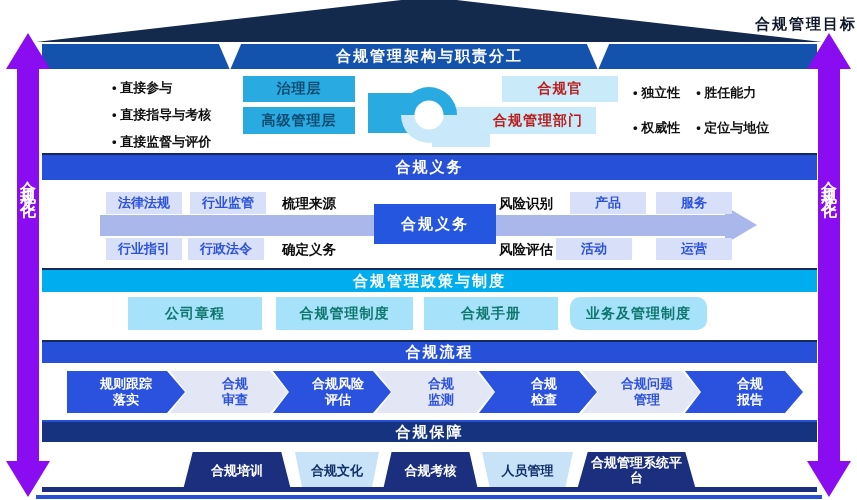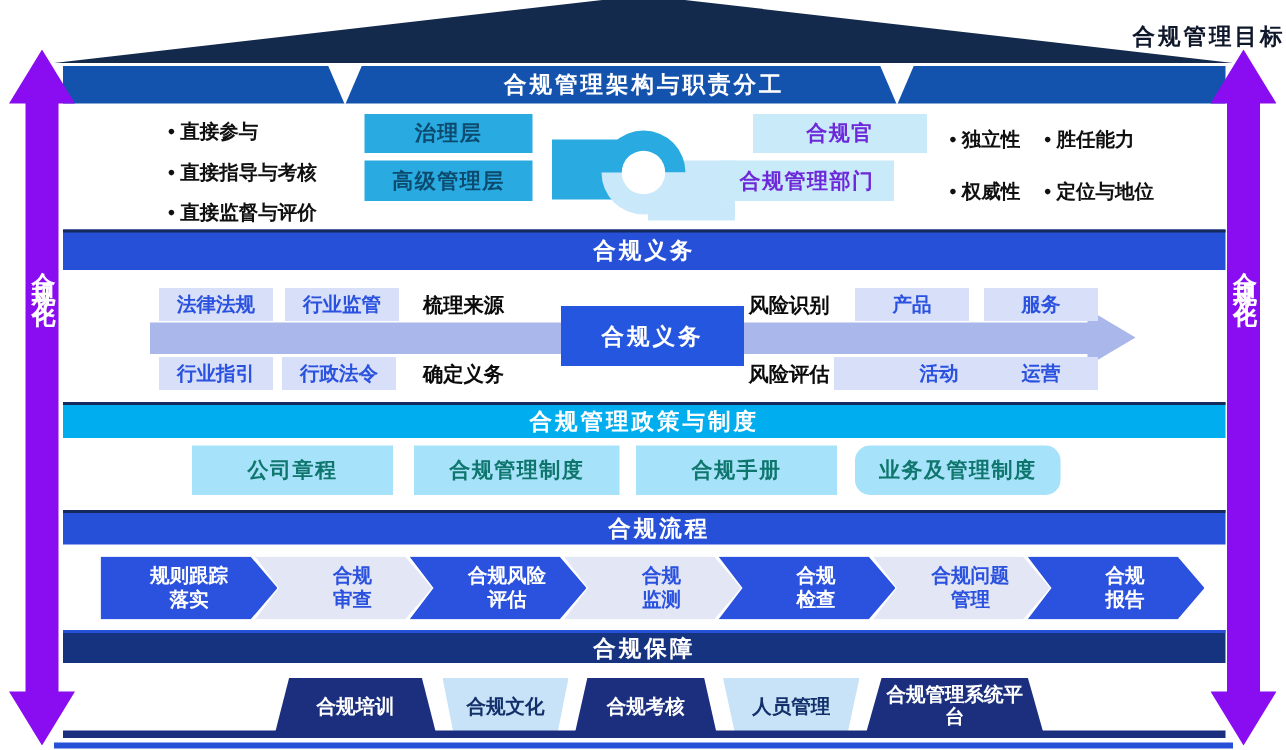--- a/index.html
+++ b/index.html
@@ -27,21 +27,21 @@
   .bar.cyan{background:#00AEEF;}
   .bar.navy{background:#16337F;border-top:2px solid #2750D8;}
   
   .bullets{position:absolute;display:flex;flex-direction:column;gap:9px;
     color:#101010;font-size:13px;}
   .bullet::before{content:"•  ";}
   .gridBullets{position:absolute;display:grid;grid-template-columns:auto auto;
     column-gap:16px;row-gap:17px;color:#101010;font-size:13px;}
   .cyanBox{position:absolute;background:#29ABE2;color:#0c4a6e;display:flex;
     align-items:center;justify-content:center;font-size:14px;letter-spacing:1px;}
-  .ltcyanBox{position:absolute;background:#C9EAF9;color:#6d28d9;display:flex;
+  .ltcyanBox{position:absolute;background:#C9EAF9;color:#b91c1c;display:flex;
     align-items:center;justify-content:center;font-size:14px;letter-spacing:1px;}
   .circ{position:absolute;left:368px;top:77px;}
   
   .band{position:absolute;left:100px;top:215px;width:626px;height:21px;background:#A9B7EB;}
   .bandHead{position:absolute;left:725px;top:206px;width:0;height:0;
     border-top:19px solid transparent;border-bottom:19px solid transparent;
     border-left:32px solid #A9B7EB;}
   .lavBox{position:absolute;width:76px;height:22px;background:#D8DFF8;color:#2B52DE;
     display:flex;align-items:center;justify-content:center;font-size:13px;z-index:2;}
   .flowLabel{position:absolute;color:#0B0B0B;font-size:13.5px;z-index:2;}
@@ -125,21 +125,21 @@
   <div class="flowLabel" style="left:282px;top:195px;">梳理来源</div>
   <div class="flowLabel" style="left:282px;top:241px;">确定义务</div>
 
   <div class="centerBox">合规义务</div>
 
   <div class="flowLabel" style="left:499px;top:195px;">风险识别</div>
   <div class="flowLabel" style="left:499px;top:241px;">风险评估</div>
 
   <div class="lavBox" style="left:570px;top:192px;">产品</div>
   <div class="lavBox" style="left:656px;top:192px;">服务</div>
-  <div class="lavBox" style="left:556px;top:238px;padding-left:32px;">活动</div>
+  <div class="lavBox" style="left:556px;top:238px;">活动</div>
   <div class="lavBox" style="left:656px;top:238px;">运营</div>
 
   <div class="bar cyan" style="top:268px;height:24px;">合规管理政策与制度</div>
   <div class="polBox" style="left:128px;width:134px;">公司章程</div>
   <div class="polBox" style="left:276px;width:137px;">合规管理制度</div>
   <div class="polBox" style="left:424px;width:134px;">合规手册</div>
   <div class="polBox" style="left:570px;width:137px;border-radius:10px;">业务及管理制度</div>
 
   <div class="bar blue" style="top:340px;height:23px;padding-left:20px;">合规流程</div>
   <div class="chev first dark" style="left:67px;">

